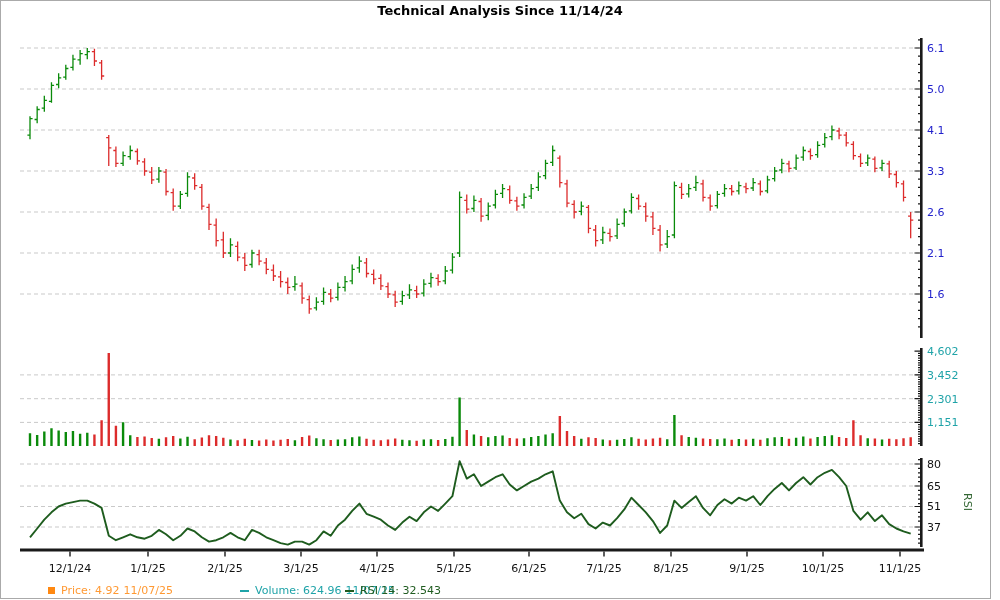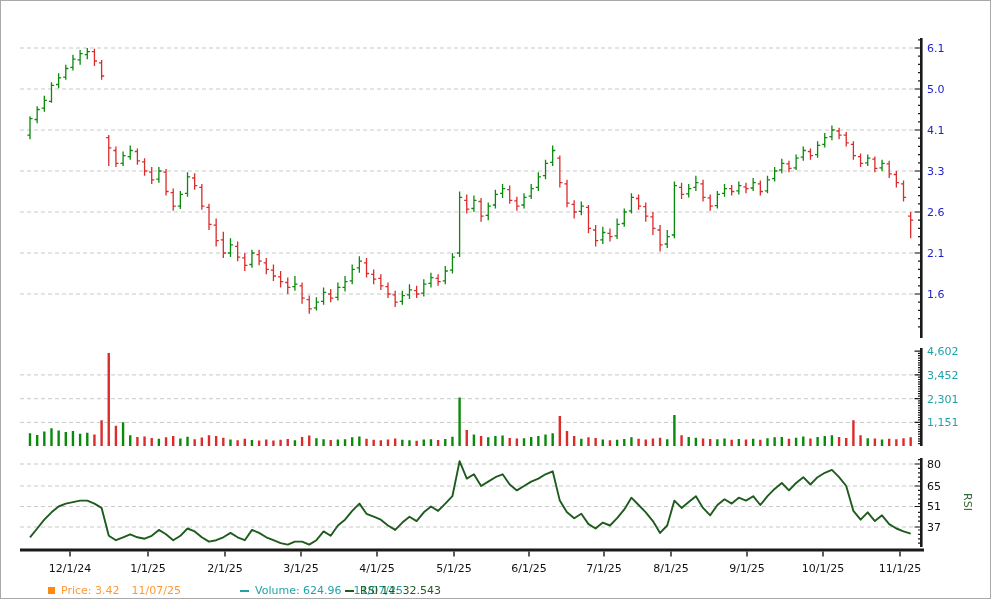--- a/index.html
+++ b/index.html
@@ -16,21 +16,21 @@
     font-size:13px;font-weight:bold;color:#000000;
   }
   #chart-svg{position:absolute;top:0;left:0;}
   .legend-item{
     position:absolute;top:584px;
     display:flex;align-items:center;
     font-size:11px;line-height:13px;white-space:nowrap;
   }
   .legend-sq{width:7px;height:7px;margin-right:6px;}
   .legend-dash{width:9px;height:2px;margin-right:6px;background:currentColor;}
-  .legend-date{margin-left:12px;}
+  .legend-date{margin-left:4px;}
 </style>
 </head>
 <body>
 
 <div class="chart-widget">
   <svg id="chart-svg" width="1000" height="600">
     <rect x="0.5" y="0.5" width="990" height="598" fill="none" stroke="#AAAAAA" stroke-width="1"></rect>
     <g id="g-grid">
         <path d="M20 48H919M20 89H919M20 130H919M20 171H919M20 212H919M20 253H919M20 294H919M20 374.9H919M20 398.7H919M20 422.4H919M20 464.0H919M20 486.0H919M20 506.5H919M20 527.0H919" stroke="#C9C9C9" stroke-width="1" fill="none" stroke-dasharray="4 3"></path>
       </g>
@@ -78,24 +78,25 @@
         <text x="454" y="572" fill="#111111" font-size="11px" text-anchor="middle">5/1/25</text>
         <text x="529" y="572" fill="#111111" font-size="11px" text-anchor="middle">6/1/25</text>
         <text x="604" y="572" fill="#111111" font-size="11px" text-anchor="middle">7/1/25</text>
         <text x="671" y="572" fill="#111111" font-size="11px" text-anchor="middle">8/1/25</text>
         <text x="747" y="572" fill="#111111" font-size="11px" text-anchor="middle">9/1/25</text>
         <text x="823" y="572" fill="#111111" font-size="11px" text-anchor="middle">10/1/25</text>
         <text x="900" y="572" fill="#111111" font-size="11px" text-anchor="middle">11/1/25</text>
       </g>
   </svg>
 
+  <div class="chart-title">Technical Analysis Since 11/14/24</div>
 
   <div class="legend-item" id="leg-price" style="left: 48px; color: rgb(255, 153, 51);">
     <span class="legend-sq" style="background: rgb(255, 136, 17);"></span>
-    <span>Price: 3.42</span>
+    <span>Price: 4.92</span>
     <span class="legend-date">11/07/25</span>
   </div>
   <div class="legend-item" id="leg-volume" style="left: 240px; color: rgb(31, 163, 168);">
     <span class="legend-dash"></span>
     <span>Volume: 624.96</span>
     <span class="legend-date">11/07/25</span>
   </div>
   <div class="legend-item" id="leg-rsi" style="left: 345px; color: rgb(33, 92, 33);">
     <span class="legend-dash"></span>
     <span>RSI 14: 32.543</span>

